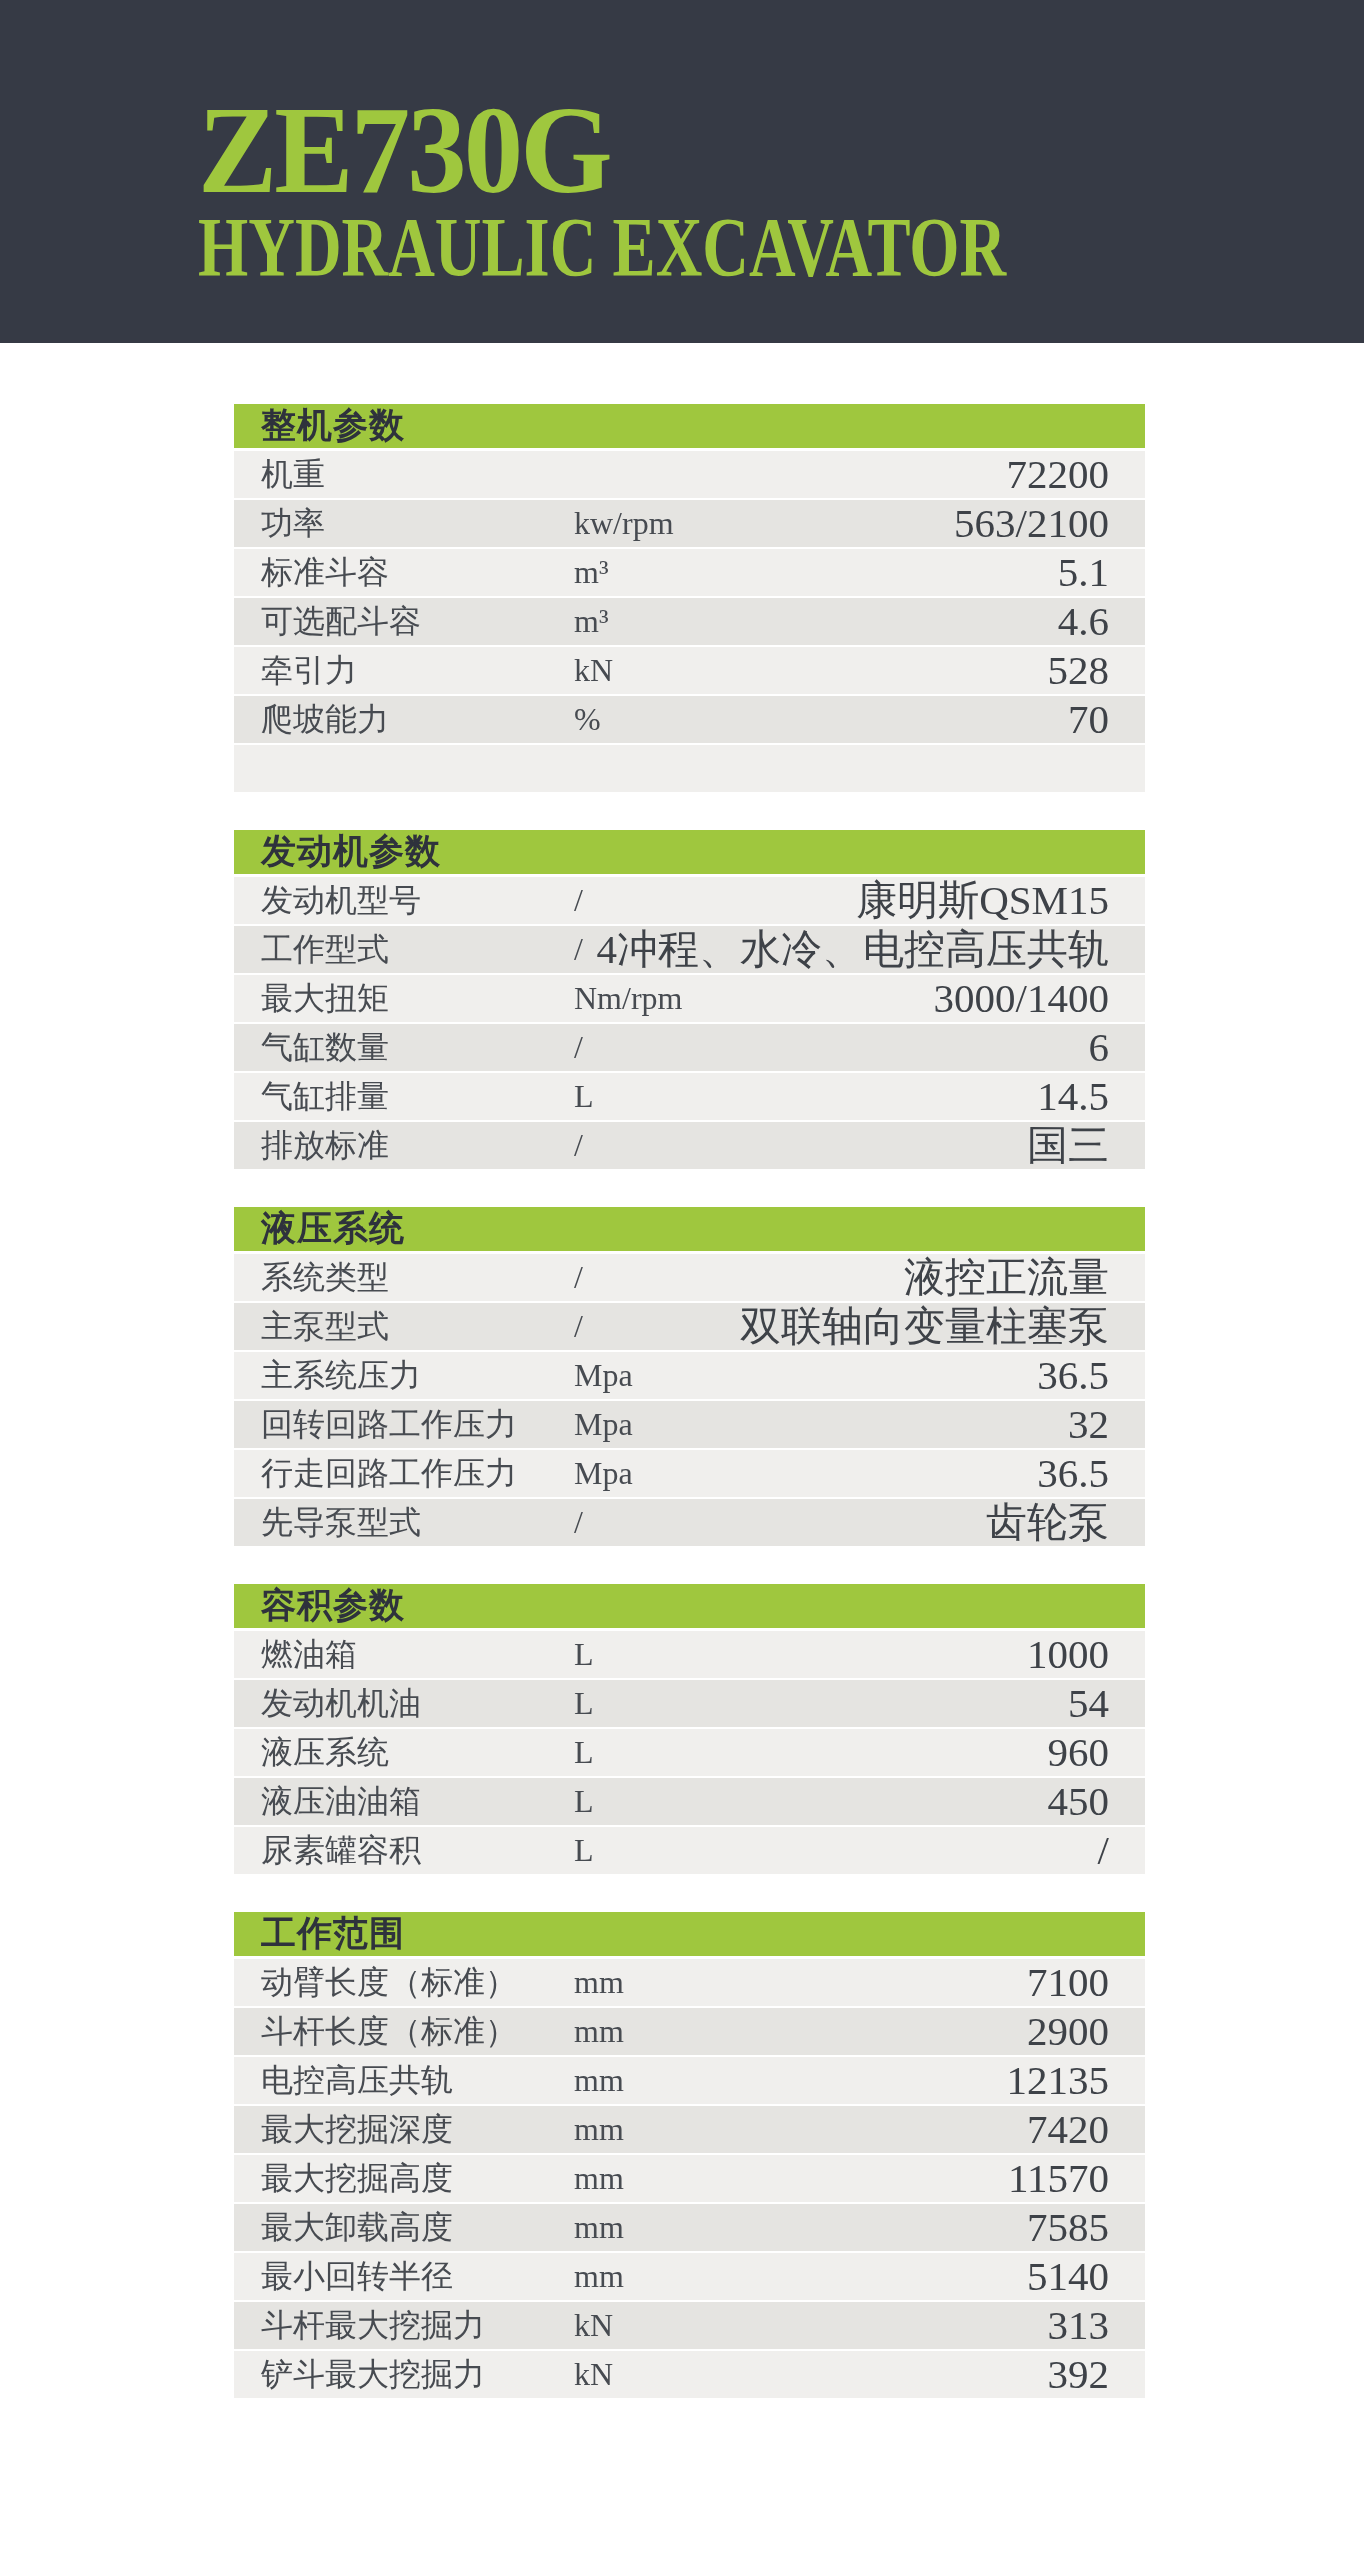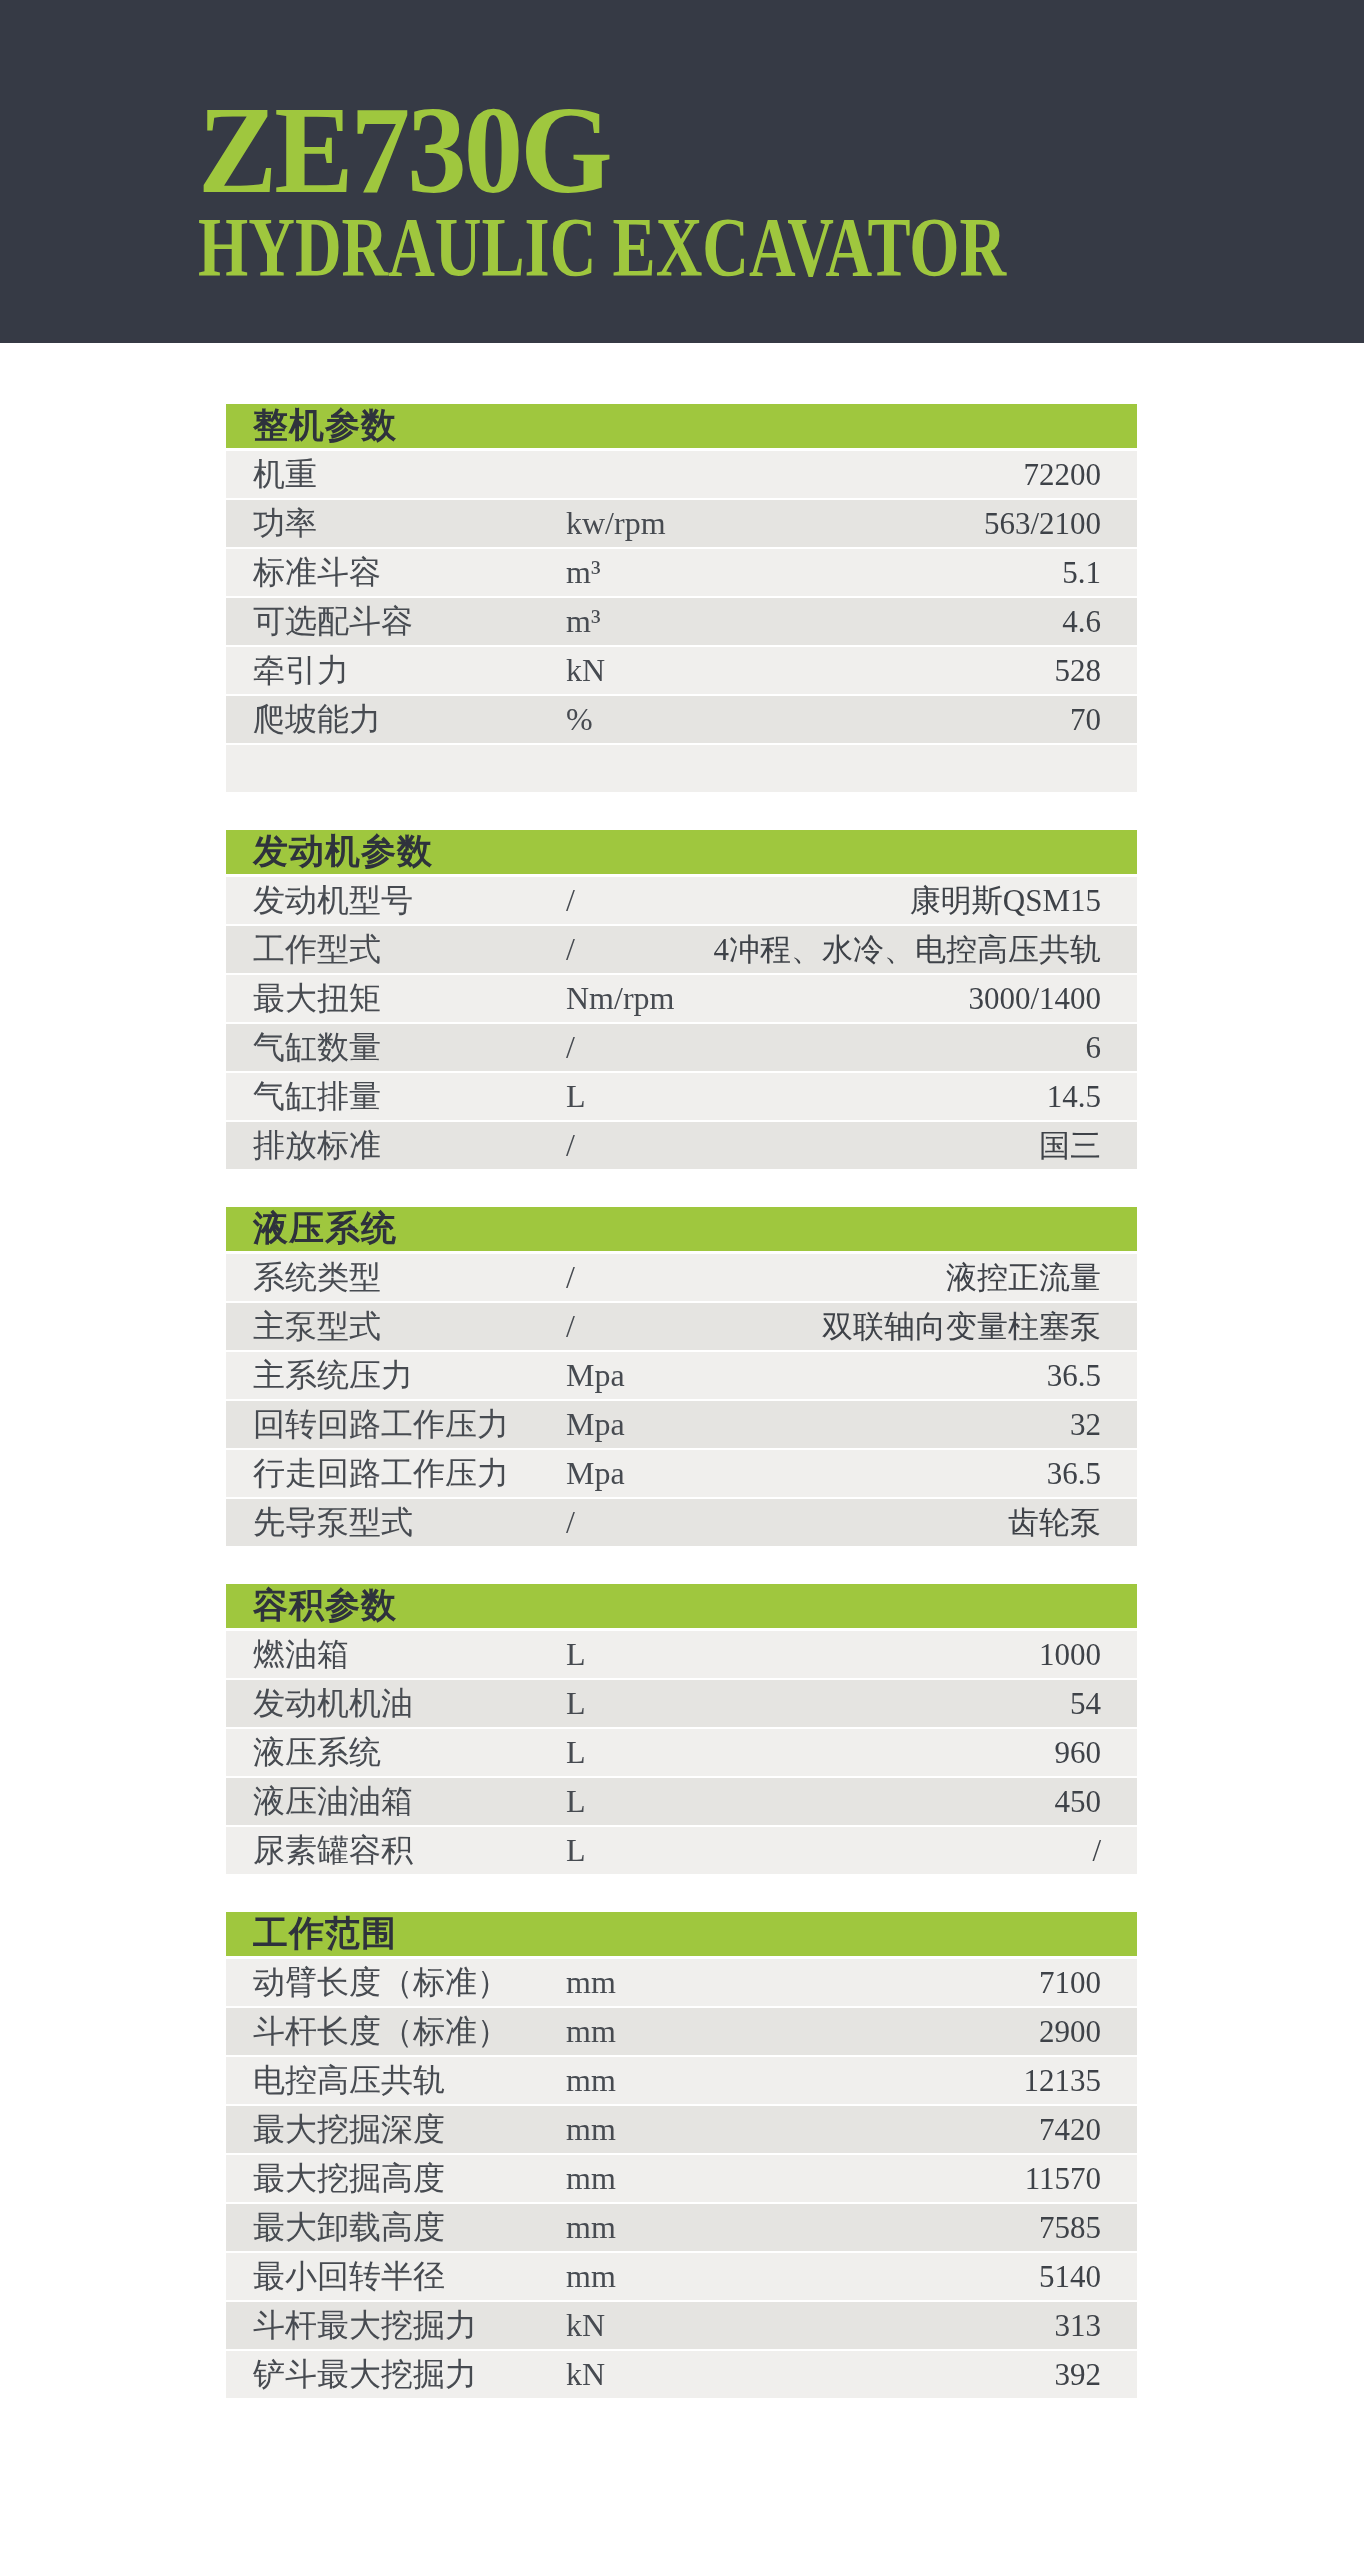--- a/index.html
+++ b/index.html
@@ -26,21 +26,21 @@
   }
   .banner-subtitle {
     position:absolute; left:198px; top:205px;
     font-size:85px; font-weight:900; line-height:1;
     color:var(--accent,#9fc73e);
     transform:scaleX(0.76); transform-origin:left top;
     white-space:nowrap;
   }
   
   .content {
-    position:absolute; left:226px; top:404px;
+    position:absolute; left:234px; top:404px;
     width:911px;
   }
   .spec-table { margin-bottom:36px; }
   .table-header {
     height:44px; line-height:44px;
     background:var(--accent,#9fc73e);
     padding-left:27px;
     margin-bottom:3px;
     font-size:35px; font-weight:bold;
     color:var(--header-text,#2e323c);
@@ -56,21 +56,21 @@
     color:var(--row-text,#474b51);
     white-space:nowrap;
   }
   .row.alt-a { background:var(--row-light,#f0efed); }
   .row.alt-b { background:var(--row-dark,#e5e4e1); }
   .row-label { flex:0 0 313px; overflow:visible; }
   .row-unit  { flex:1 1 auto; }
   .row-value {
     flex:0 1 auto; margin-left:auto;
     text-align:right;
-    font-size:31px;
+    font-size:41px;
     color:var(--value-text,#3e4248);
   }
   .row.filler { height:47px; }
 </style>
 </head>
 <body>
 
 <div class="page">
   <header class="banner">
     <div class="banner-title">ZE730G</div>

